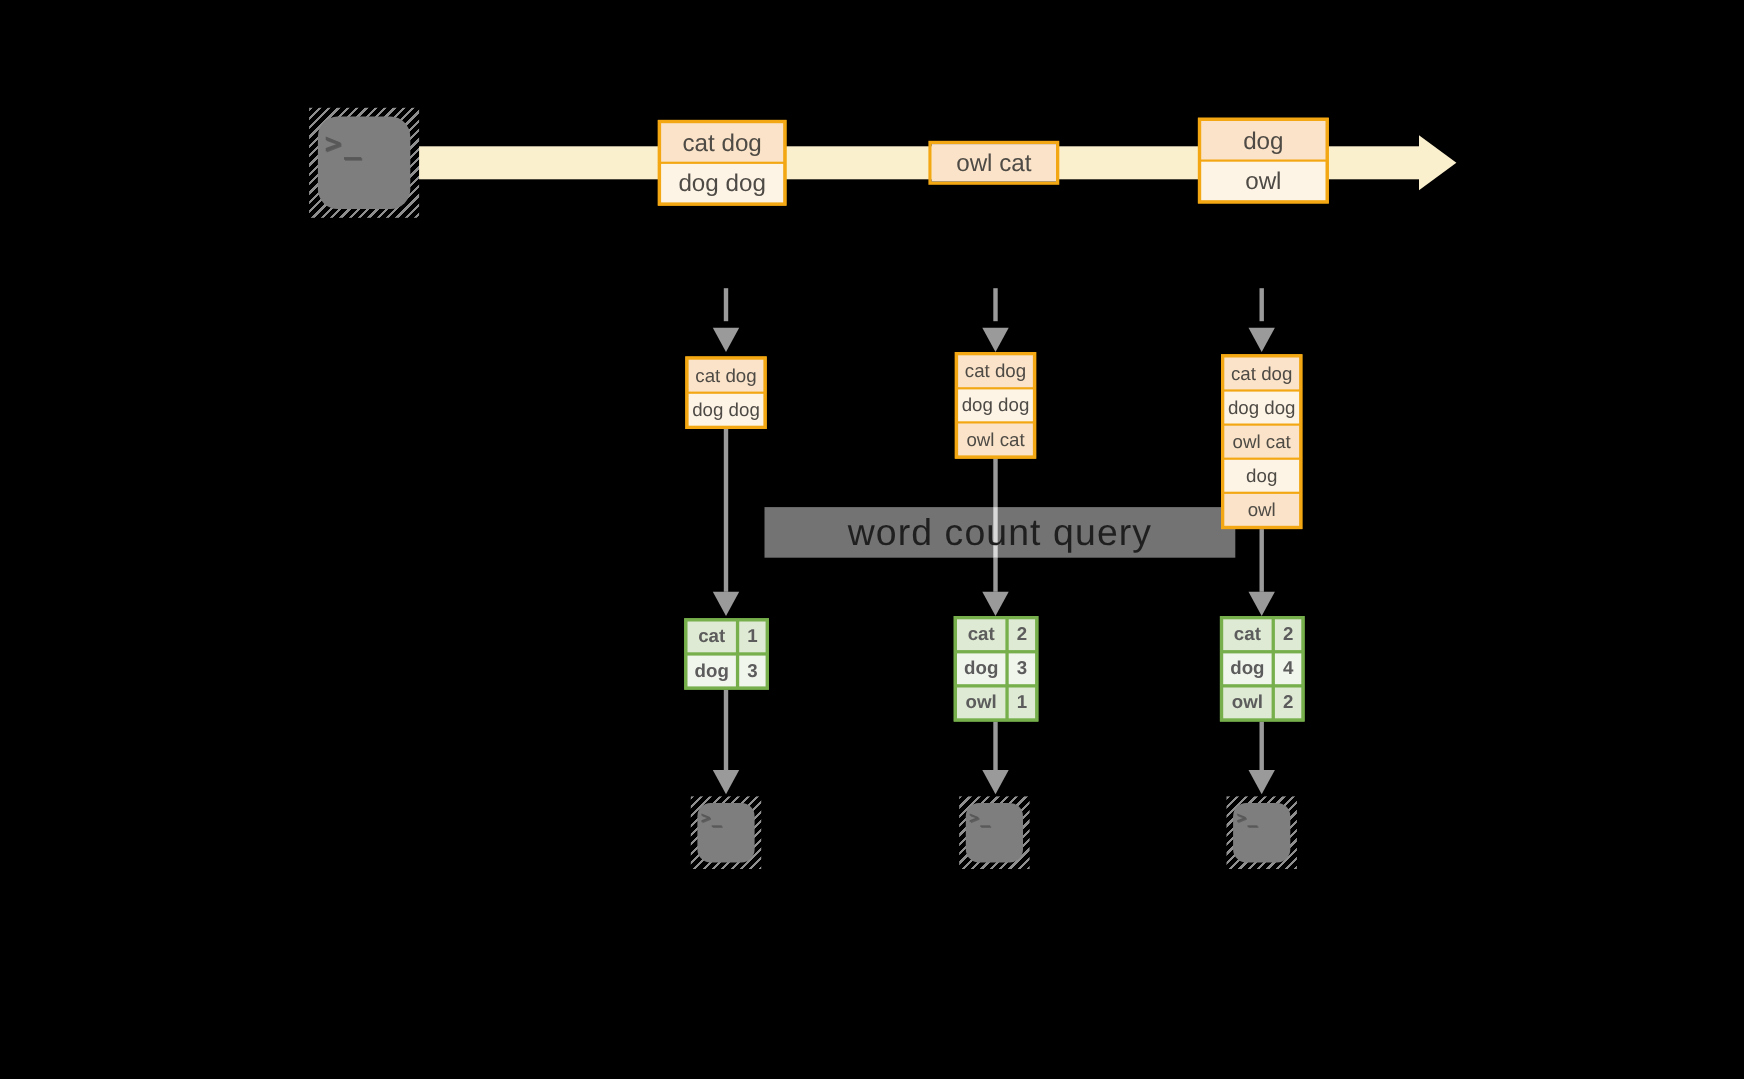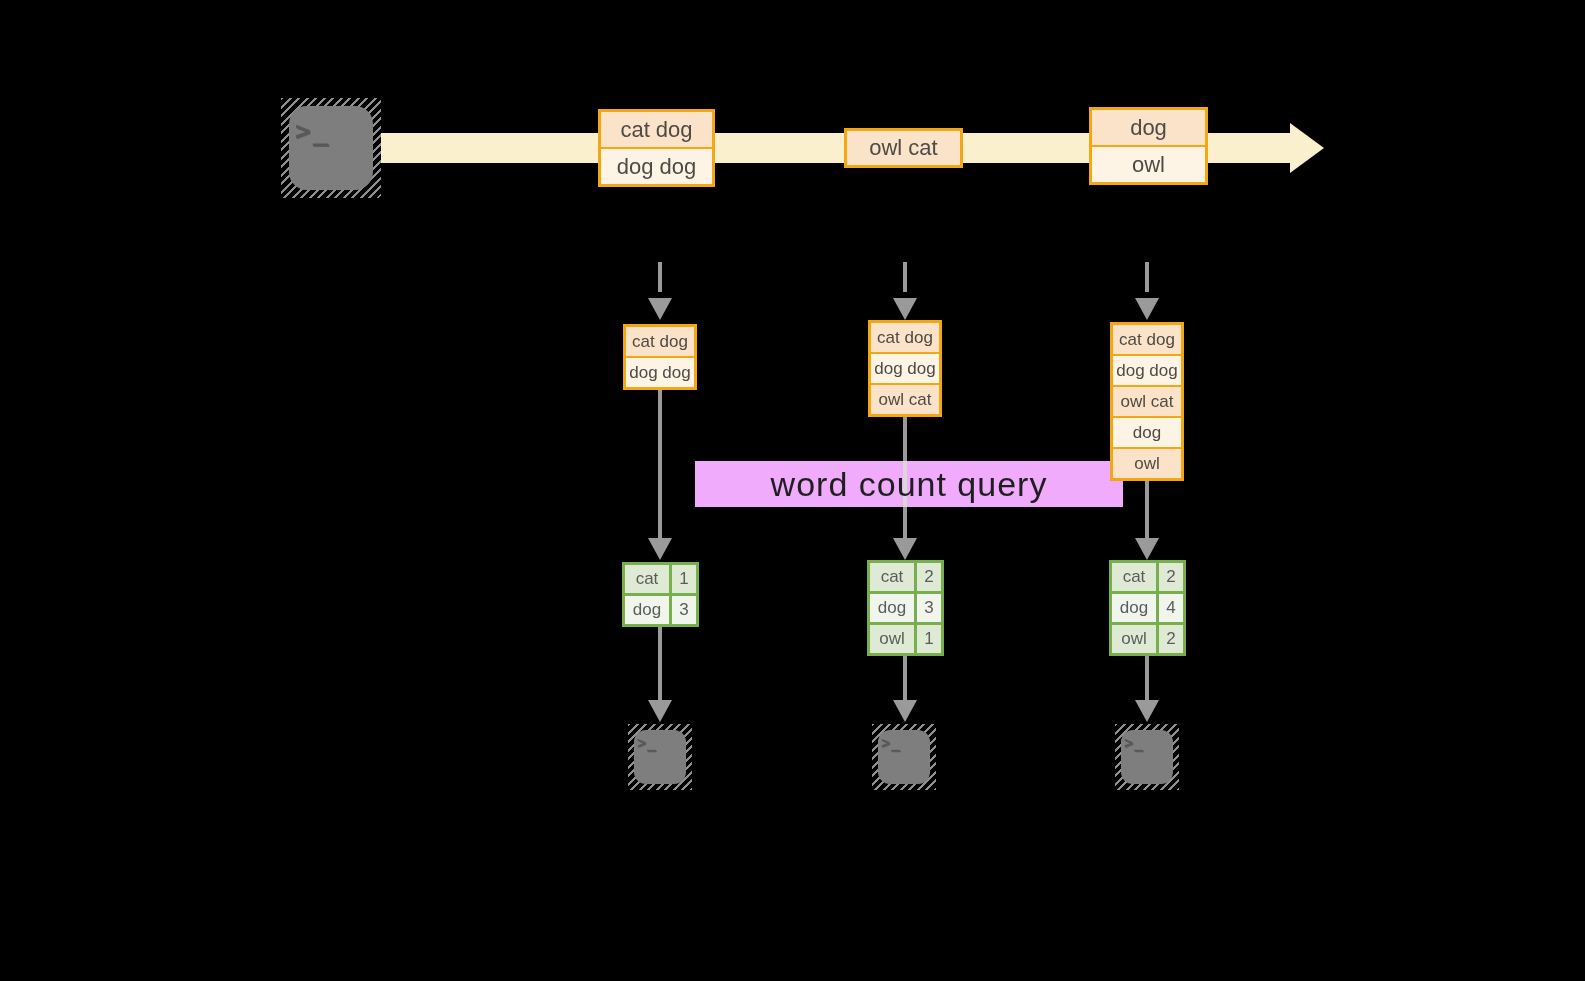--- a/index.html
+++ b/index.html
@@ -39,30 +39,30 @@
   
   .sbox{border:3px solid var(--amber);width:74px;z-index:5;background:var(--amber);}
   .srow{height:29px;display:flex;align-items:center;justify-content:center;
     font-size:17px;color:var(--ink);}
   .srow + .srow{margin-top:2px;}
 
   
   .gtable{display:grid;grid-template-columns:44px 24px;gap:3px;
     background:var(--green);border:3px solid var(--green);z-index:3;}
   .gcell{height:28px;display:flex;align-items:center;justify-content:center;
-    font-size:17px;color:var(--table-ink);}
+    font-size:17px;color:var(--table-ink);font-weight:bold;}
 
   
   .vline{width:4px;background:var(--gray);z-index:2;}
   .ahead{width:0;height:0;z-index:2;
     border-left:12px solid transparent;border-right:12px solid transparent;
     border-top:22px solid var(--gray);}
 
   
-  .banner{left:695px;top:461px;width:428px;height:46px;background:#f0abfc;z-index:4;}
+  .banner{left:695px;top:461px;width:428px;height:46px;background:#737373;z-index:4;}
   .banner-stripe{left:208px;top:0;width:4px;height:46px;background:#D9D9D9;z-index:1;}
   .banner-label{left:0;top:0;width:428px;height:46px;line-height:46px;text-align:center;
     font-size:34px;font-weight:300;letter-spacing:1px;color:#1F1F1F;z-index:2;}
 
   
   .term{z-index:3;background:repeating-linear-gradient(135deg,#8f8f8f 0 2px,#000 2px 6px);}
   .term-inner{position:absolute;background:var(--icon-gray);}
   .term-big .term-inner{left:8px;top:8px;right:8px;bottom:8px;border-radius:18px;}
   .term-small .term-inner{left:6px;top:6px;right:6px;bottom:6px;border-radius:12px;}
   .glyph{position:absolute;color:#585858;font-weight:bold;

